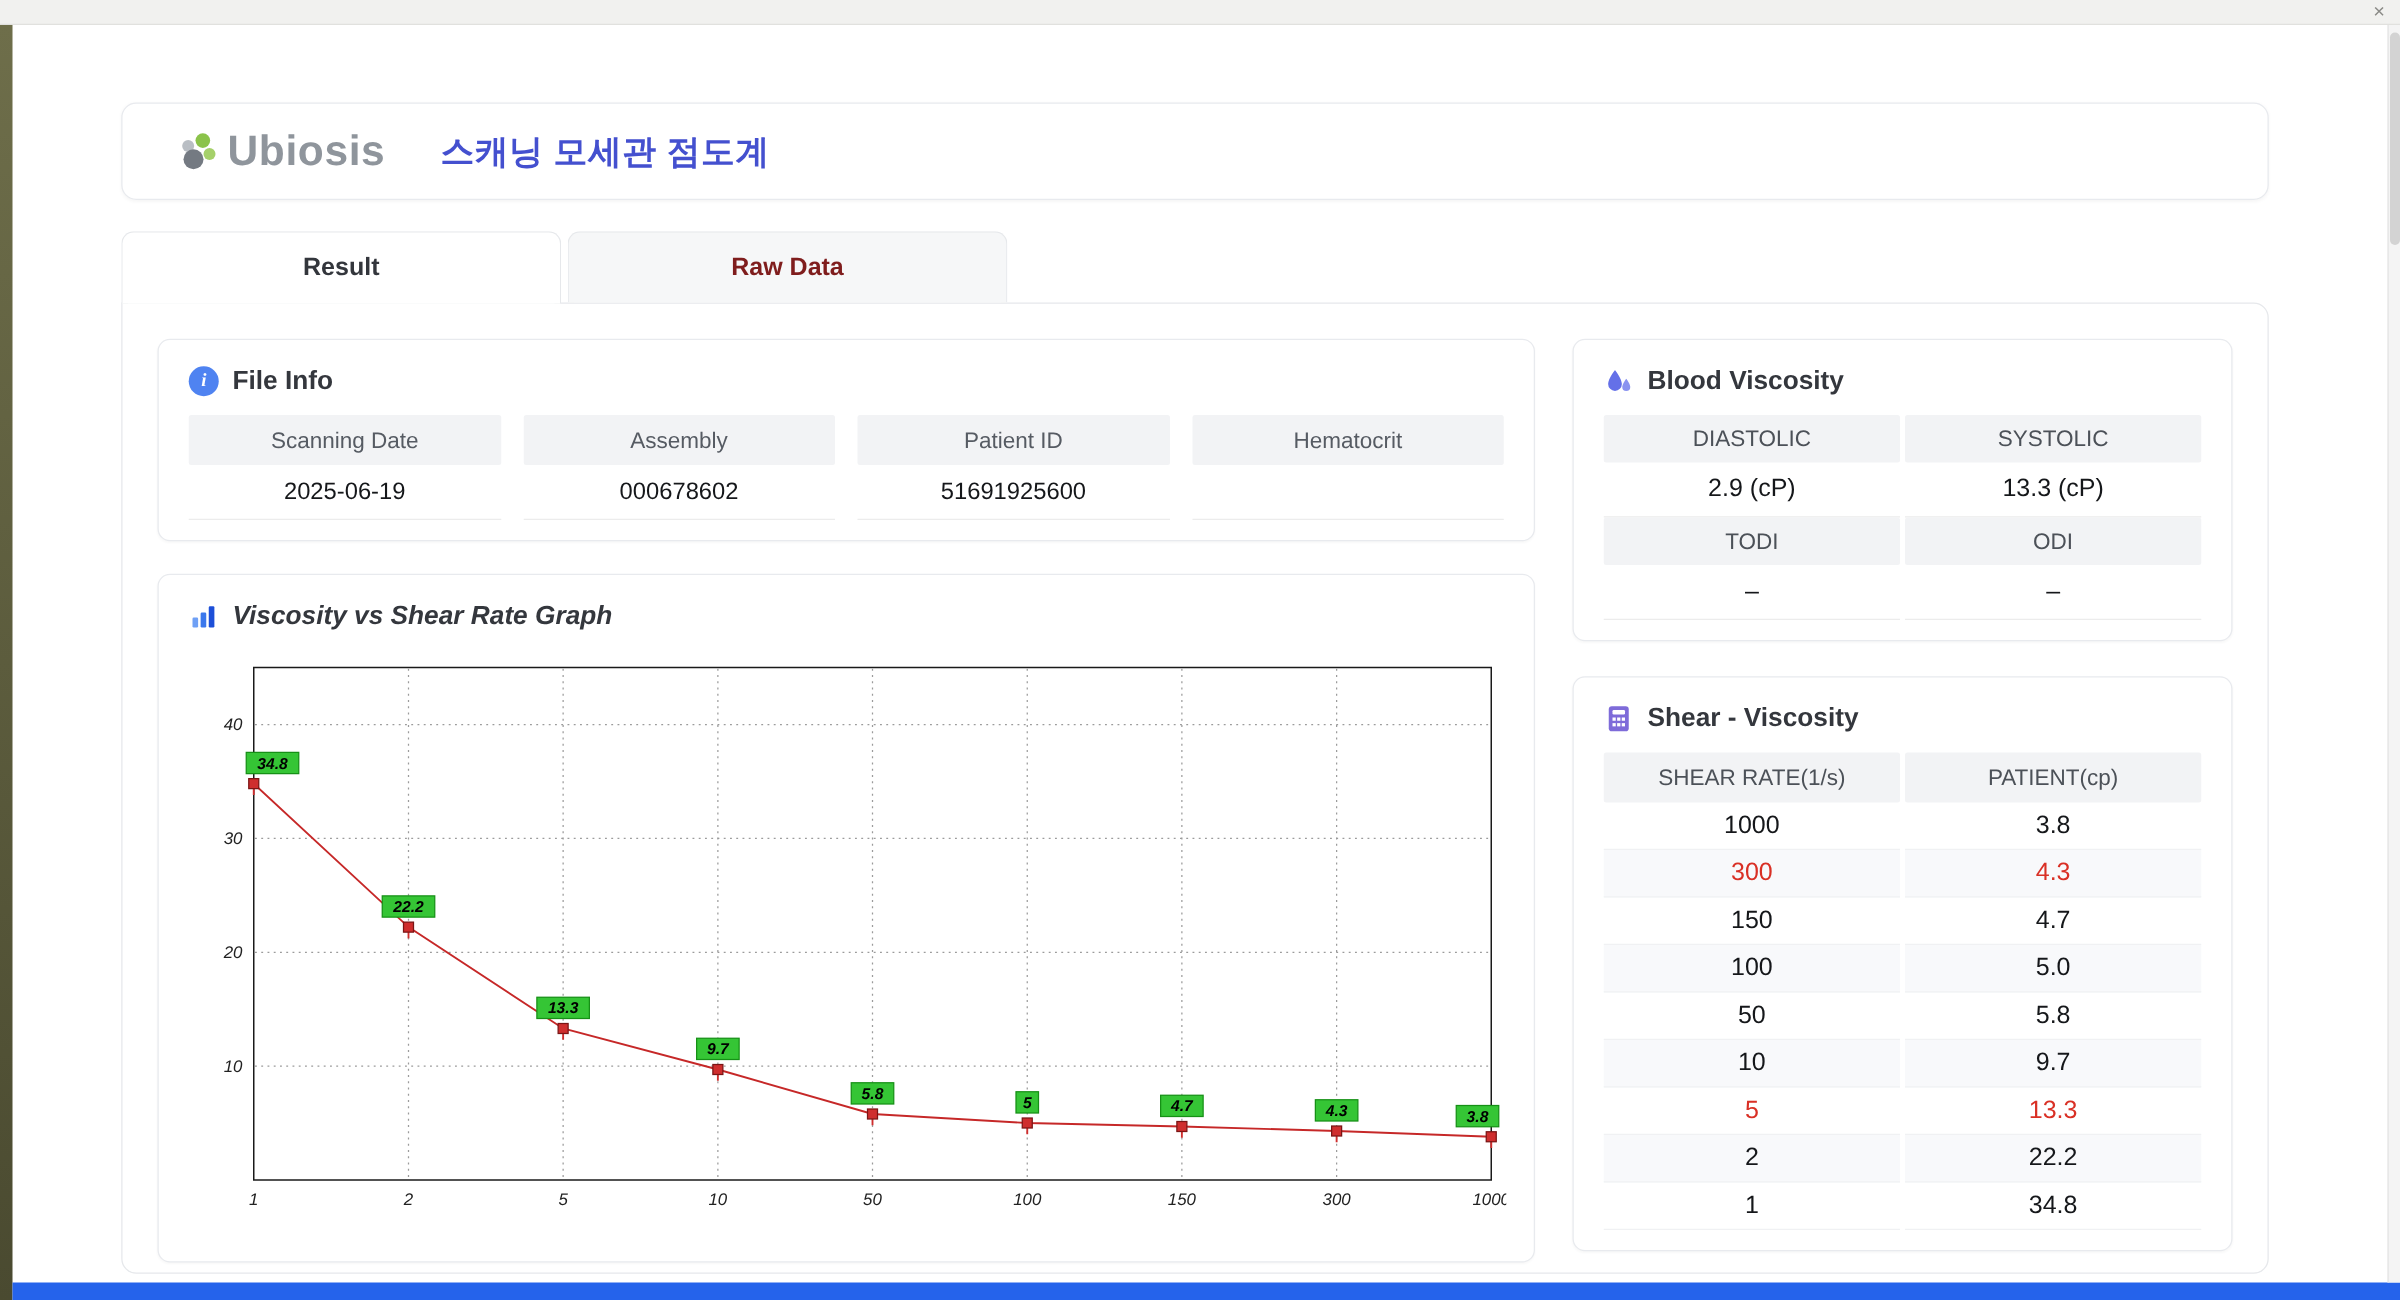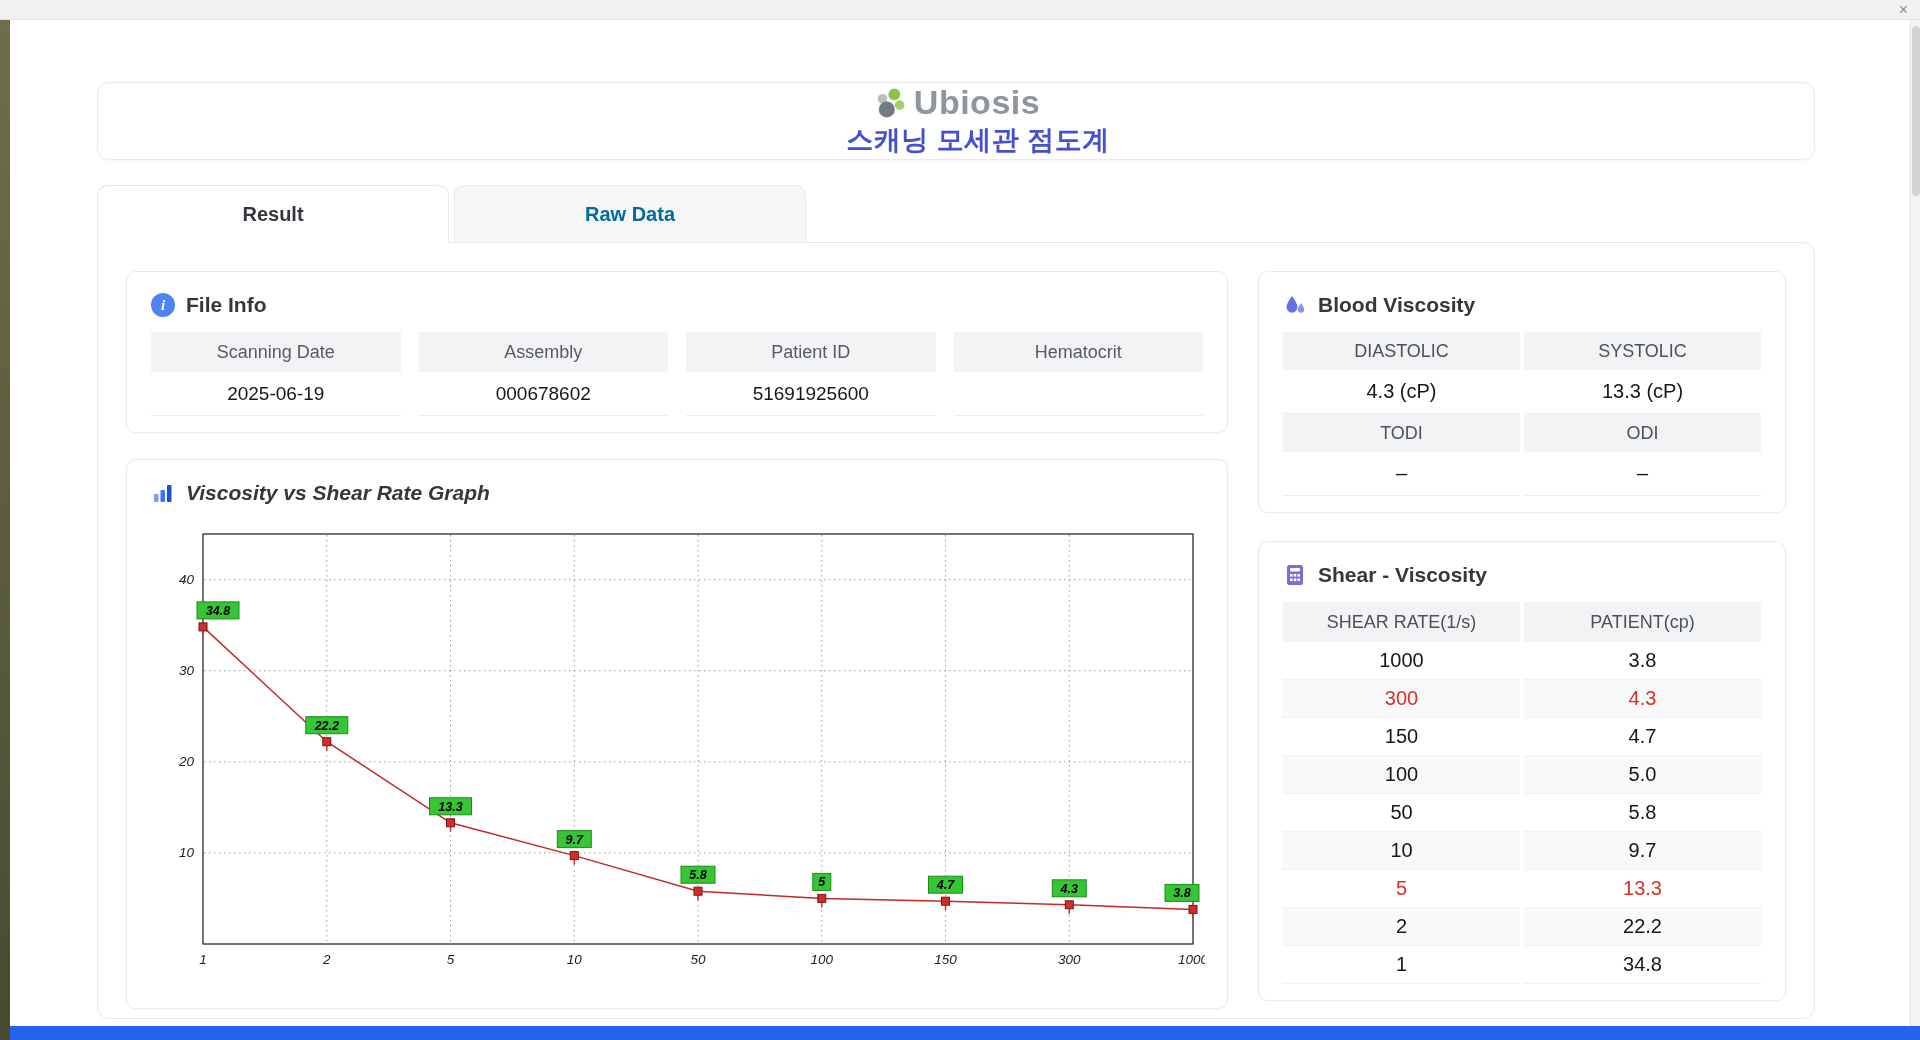--- a/index.html
+++ b/index.html
@@ -12,31 +12,31 @@
   .left-strip { position:absolute; left:0; top:20px; width:10px; bottom:0; background:linear-gradient(180deg,#6e6e4a,#4a4a30); z-index:25; }
   .bottom-strip { position:absolute; left:10px; right:0; bottom:0; height:14px; background:#2563eb; z-index:25; }
   .scrollbar { position:absolute; right:0; top:20px; width:10px; bottom:14px; background:#f4f4f4; border-left:1px solid #e4e4e4; z-index:26; }
   .scroll-thumb { position:absolute; top:6px; left:1px; width:8px; height:170px; background:#d3d3d3; border-radius:4px; }
 
   .modal { position:absolute; left:10px; right:18px; top:20px; bottom:14px; background:#ffffff; }
   .wrap { width:1718px; margin:62px auto 0; }
 
   
   .header-card { height:78px; border:1px solid #e8eaee; border-radius:12px; background:#fff;
-    box-shadow:0 1px 3px rgba(0,0,0,0.04); display:flex; align-items:center; padding:0 42px;flex-direction:column; }
+    box-shadow:0 1px 3px rgba(0,0,0,0.04); display:flex; align-items:center; padding:0 42px; }
   .logo { display:flex; align-items:center; gap:6px; }
   .logo-text { font-size:34px; font-weight:bold; color:#8f959c; letter-spacing:0.5px; }
   .page-title { margin-left:44px; font-size:27px; font-weight:bold; color:#4450cf; letter-spacing:0.5px; }
 
   
   .tabs { display:flex; gap:5px; margin-top:25px; position:relative; z-index:2; }
   .tab { width:352px; height:57px; display:flex; align-items:center; justify-content:center;
     font-size:20px; border:1px solid #e6e8eb; border-bottom:none; border-radius:10px 10px 0 0; cursor:pointer; }
   .tab.active { background:#ffffff; color:#33363c; font-weight:bold; margin-bottom:-1px; height:58px; z-index:3; }
-  .tab.inactive { background:#f6f7f8; color:#0369a1; font-weight:600; }
+  .tab.inactive { background:#f6f7f8; color:#7f1d1d; font-weight:600; }
 
   
   .content { border:1px solid #e6e8eb; border-radius:0 12px 12px 12px; background:#fff; height:777px;
     padding:28px 28px 16px 28px; display:flex; gap:30px; position:relative; z-index:1; }
   .left-col { width:1102px; display:flex; flex-direction:column; gap:26px; }
   .right-col { flex:1; display:flex; flex-direction:column; gap:28px; }
 
   .card { border:1px solid #e8eaee; border-radius:10px; background:#fff; box-shadow:0 1px 2px rgba(0,0,0,0.03); padding:16px 24px; }
   .card-title { display:flex; align-items:center; gap:11px; font-size:21px; font-weight:bold; color:#34373d; height:34px; margin-bottom:10px; }
 
@@ -221,21 +221,21 @@
                 <path d="M18 10 C18 10 14.8 14.2 14.8 16.6 a3.2 3.2 0 0 0 6.4 0 C21.2 14.2 18 10 18 10 Z" fill="#8a93f0"></path>
               </svg>
               <span>Blood Viscosity</span>
             </div>
             <div id="bv-table">
                 <div class="bv-row bv-head">
                   <div class="bv-cell">DIASTOLIC</div>
                   <div class="bv-cell">SYSTOLIC</div>
                 </div>
                 <div class="bv-row bv-vals">
-                  <div class="bv-cell">4.3 (cP)</div>
+                  <div class="bv-cell">2.9 (cP)</div>
                   <div class="bv-cell">13.3 (cP)</div>
                 </div>
                 <div class="bv-row bv-head">
                   <div class="bv-cell">TODI</div>
                   <div class="bv-cell">ODI</div>
                 </div>
                 <div class="bv-row bv-vals">
                   <div class="bv-cell">–</div>
                   <div class="bv-cell">–</div>
                 </div>

